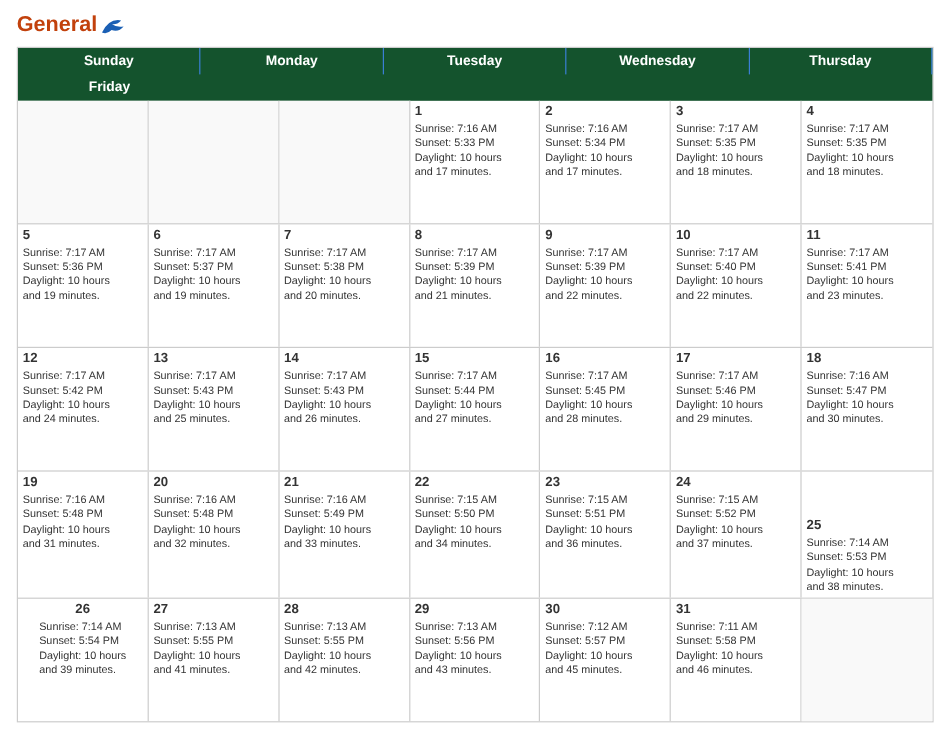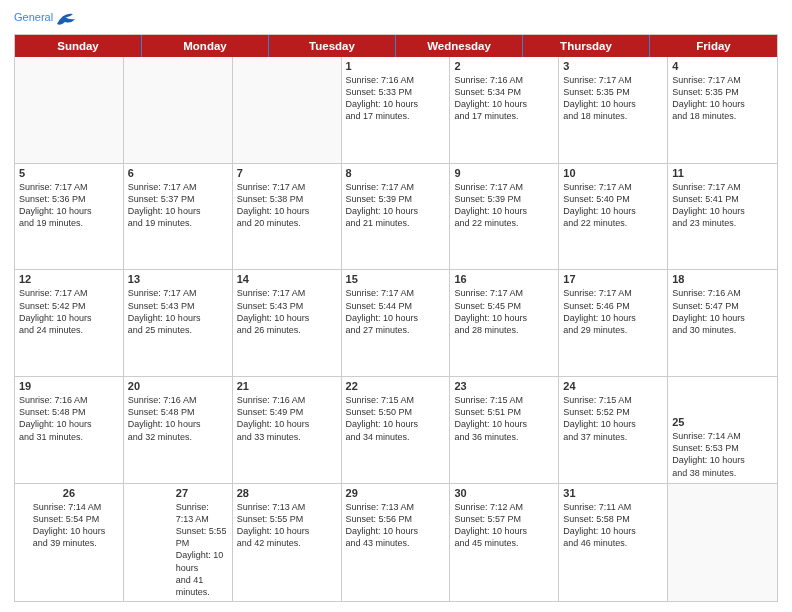--- a/index.html
+++ b/index.html
@@ -41,22 +41,22 @@
       color: #555;
     }
     .calendar {
       flex: 1;
       display: flex;
       flex-direction: column;
       border: 1px solid #ccc;
     }
     .cal-header {
       display: grid;
-      grid-template-columns: repeat(6, 1fr);
-      background: #b91c1c;
+      grid-template-columns: repeat(5, 1fr);
+      background: #14532d;
     }
     .cal-header-cell {
       color: #fff;
       font-size: 11.5px;
       font-weight: bold;
       text-align: center;
       padding: 5px 2px;
       border-right: 1px solid #3a7fd4;
     }
     .cal-header-cell:last-child { border-right: none; }
@@ -94,21 +94,21 @@
       color: #333;
     }
   </style>
 </head>
 <body>
 
 <div class="container">
   <div class="header">
     <div class="logo">
       <div>
-        <div style="font-size:11px;font-weight:normal;color:#3b82f6;line-height:1.15;">
+        <div style="font-size:18px;font-weight:bold;color:#c2410c;line-height:1.15;">
           General<svg style="display:inline;vertical-align:middle;margin-left:2px;" width="22" height="16" viewBox="0 0 22 16">
             <path d="M2,14 Q8,2 18,4 Q14,8 10,7 Q14,10 20,9 Q16,14 10,12 Q6,16 2,14Z" fill="#1a5fb4"></path>
           </svg>
         </div>
         <div style="font-size:15px;font-weight:bold;color:#1a5fb4;line-height:1.15;"></div>
       </div>
     </div>
     <div class="title-block">
       <div class="month-title"></div>
       <div class="subtitle"></div>
@@ -312,21 +312,21 @@
           </div>
         </div>
         <div class="cal-row">
           <div class="cal-cell" style="border-right: 1px solid rgb(204, 204, 204); align-items: center;">
             <div class="day-num">26</div>
             <div class="day-info" style="white-space: pre-line;">Sunrise: 7:14 AM
 Sunset: 5:54 PM
 Daylight: 10 hours
 and 39 minutes.</div>
           </div>
-          <div class="cal-cell" style="border-right: 1px solid rgb(204, 204, 204); margin-left: 48px;">
+          <div class="cal-cell" style="border-right: 1px solid rgb(204, 204, 204);">
             <div class="day-num">27</div>
             <div class="day-info" style="white-space: pre-line;">Sunrise: 7:13 AM
 Sunset: 5:55 PM
 Daylight: 10 hours
 and 41 minutes.</div>
           </div>
           <div class="cal-cell" style="border-right: 1px solid rgb(204, 204, 204);">
             <div class="day-num">28</div>
             <div class="day-info" style="white-space: pre-line;">Sunrise: 7:13 AM
 Sunset: 5:55 PM

